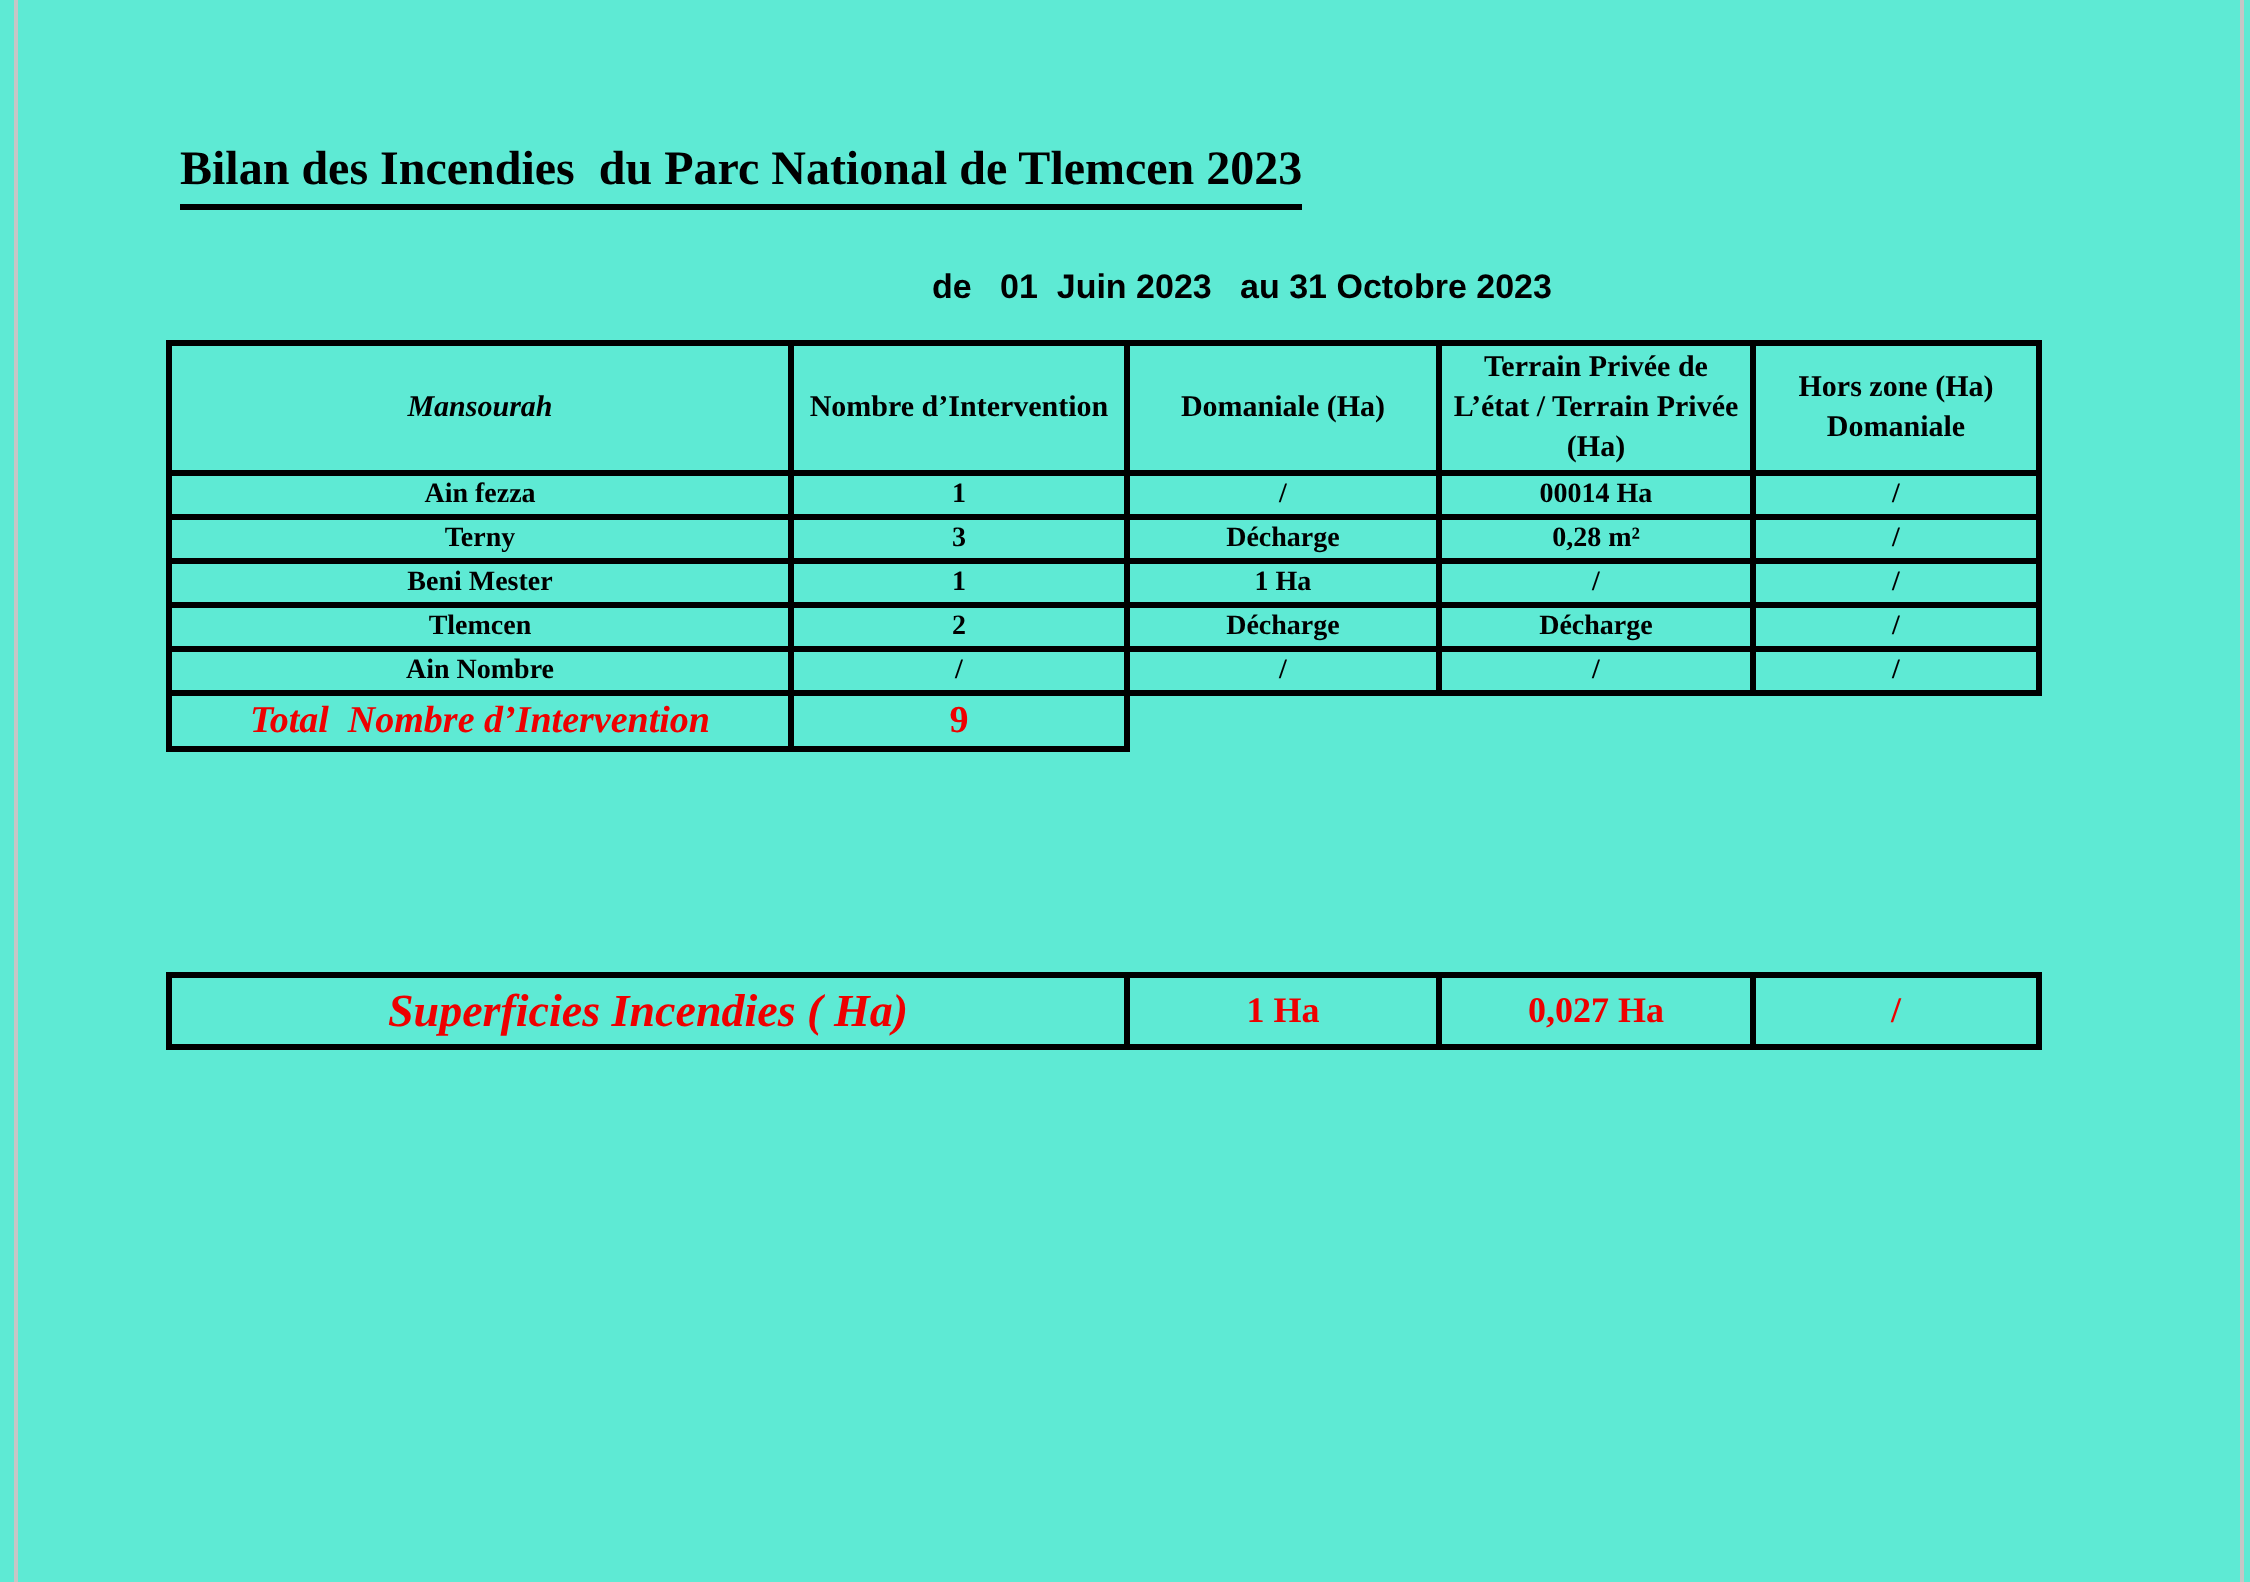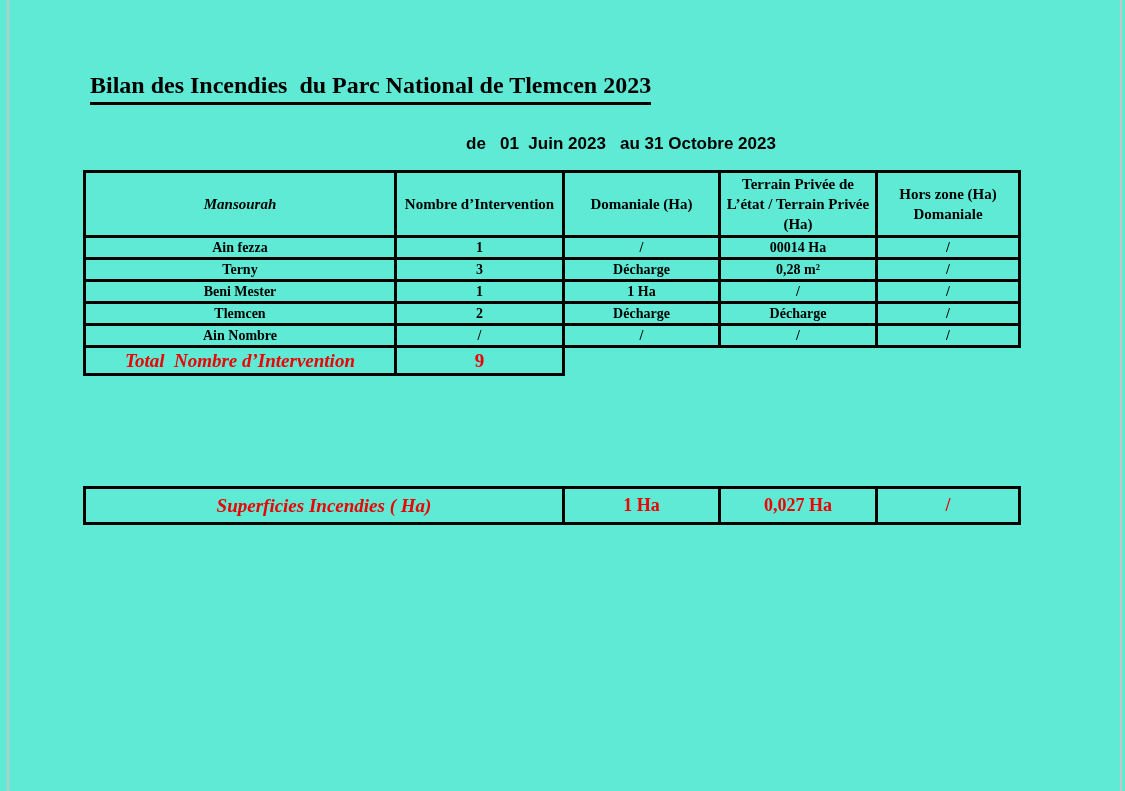--- a/index.html
+++ b/index.html
@@ -99,21 +99,21 @@
   }
   tr.total-row td.total-value {
     color: var(--accent-red, #ee0000);
     font-size: 19px;
   }
   tr.total-row td.cell-none { border: none; background: transparent; }
 
   
   tr.summary-row { height: 36px; }
   tr.summary-row td { color: var(--accent-red, #ee0000); font-size: 18px; }
-  tr.summary-row td.summary-label { font-style: italic; font-size: 19px; }
+  tr.summary-row td.summary-label { font-style: italic; font-size: 23px; }
 </style>
 </head>
 <body>
 
 <div class="page">
 
   <div class="page-edge left"></div>
   <div class="page-edge right"></div>
 
   <div class="doc-title">Bilan des Incendies  du Parc National de Tlemcen 2023</div>

